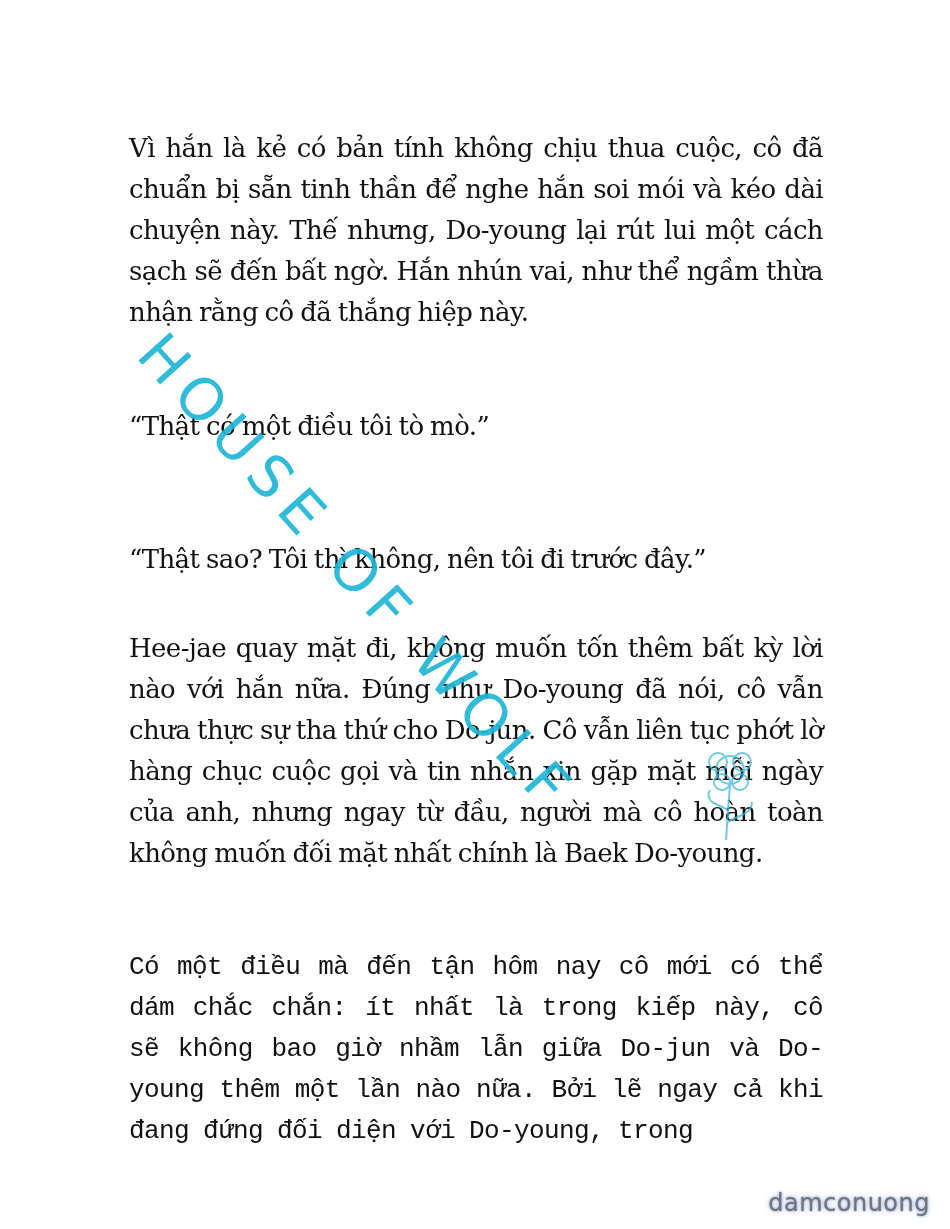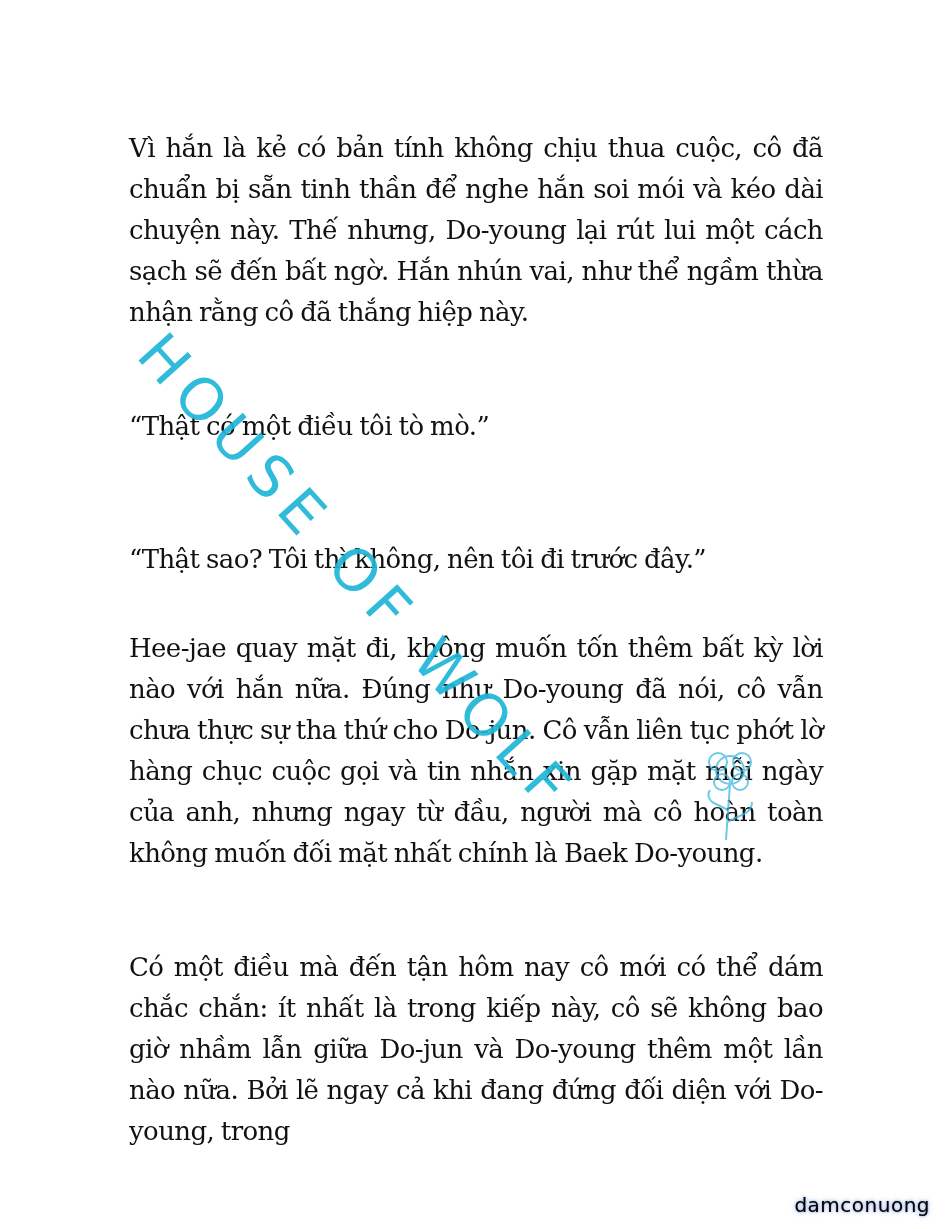--- a/index.html
+++ b/index.html
@@ -26,21 +26,21 @@
       line-height: 41px;
       text-align: justify;
       margin: 16px;
       letter-spacing: -0.6px;
       word-spacing: -1px;
     }
     .p1 { position: absolute; top: 0; }
     .p2 { position: absolute; top: 278px; }
     .p3 { position: absolute; top: 411px; }
     .p4 { position: absolute; top: 500px; }
-    .p5 { position: absolute; top: 819px; }
+    .p5 { position: absolute; top: 819px; font-family: Liberation Mono, monospace; }
     .wm-house {
       position: absolute;
       left: 175px;
       top: 320px;
       font-family: "DejaVu Sans", "Liberation Sans", sans-serif;
       font-size: 58px;
       font-weight: 400;
       color: #1fb6d8;
       letter-spacing: 10px;
       transform-origin: 0 0;
@@ -56,22 +56,22 @@
       width: 80px;
       height: 110px;
       opacity: 0.75;
       pointer-events: none;
     }
     .wm-site {
       position: absolute;
       right: 20px;
       bottom: 12px;
       font-family: "DejaVu Sans", "Liberation Sans", sans-serif;
-      font-size: 20px;
-      color: #000000;
+      font-size: 24px;
+      color: #737373;
       letter-spacing: 0.5px;
       text-shadow: 0 0 3px #8fa6d6, 0 0 6px #b9c8ea, 0 0 1px #7f95c8;
     }
   </style>
 </head>
 <body>
 
 <div class="page">
   <p class="para p1">Vì hắn là kẻ có bản tính không chịu thua cuộc, cô đã chuẩn bị sẵn tinh thần để nghe hắn soi mói và kéo dài chuyện này. Thế nhưng, Do-young lại rút lui một cách sạch sẽ đến bất ngờ. Hắn nhún vai, như thể ngầm thừa nhận rằng cô đã thắng hiệp này.</p>
   <p class="para p2">“Thật có một điều tôi tò mò.”</p>

